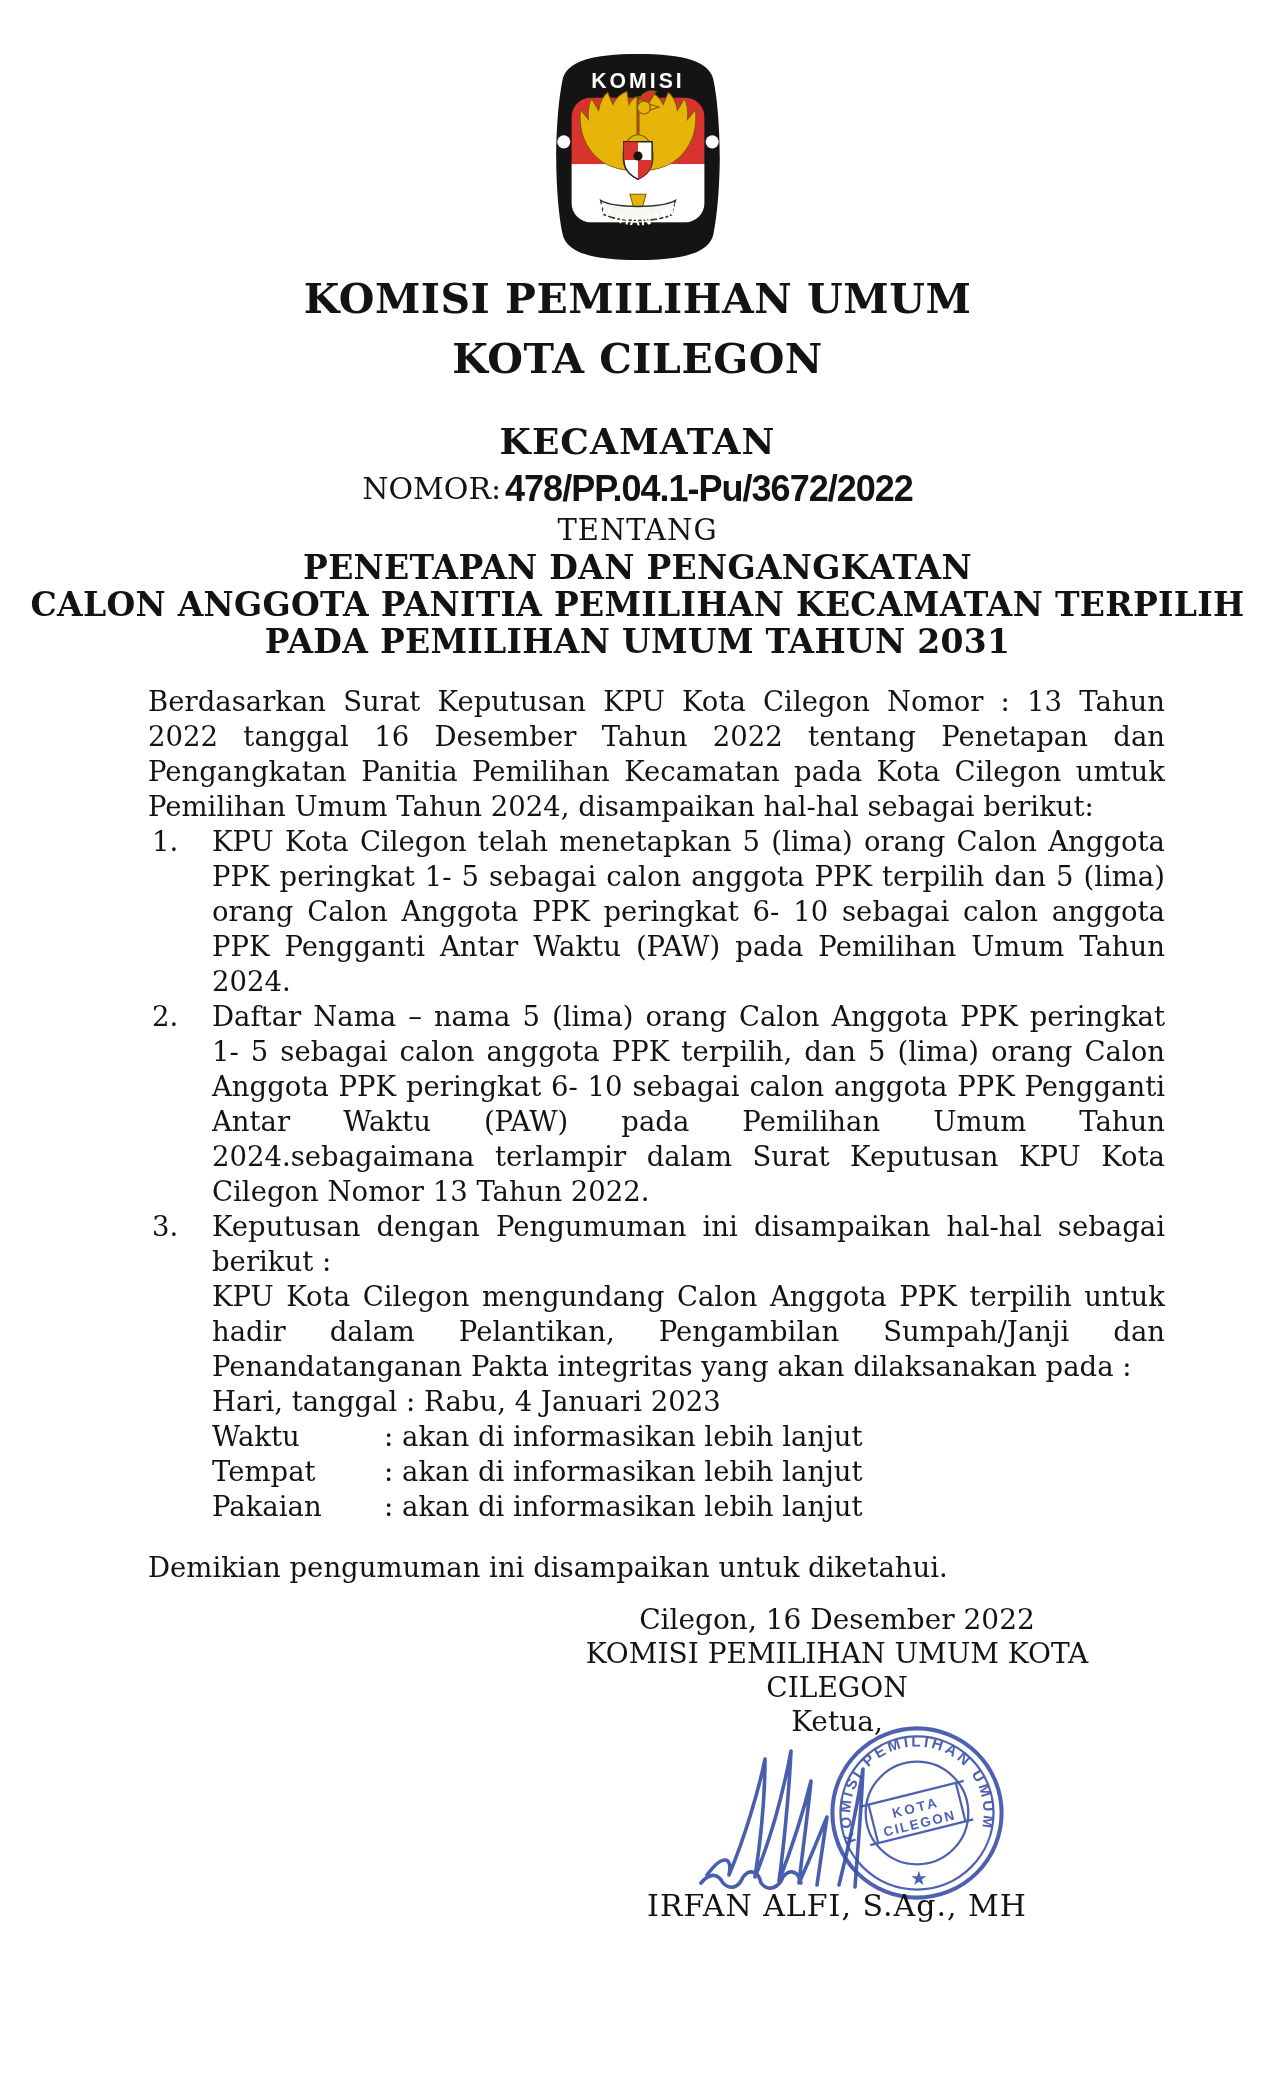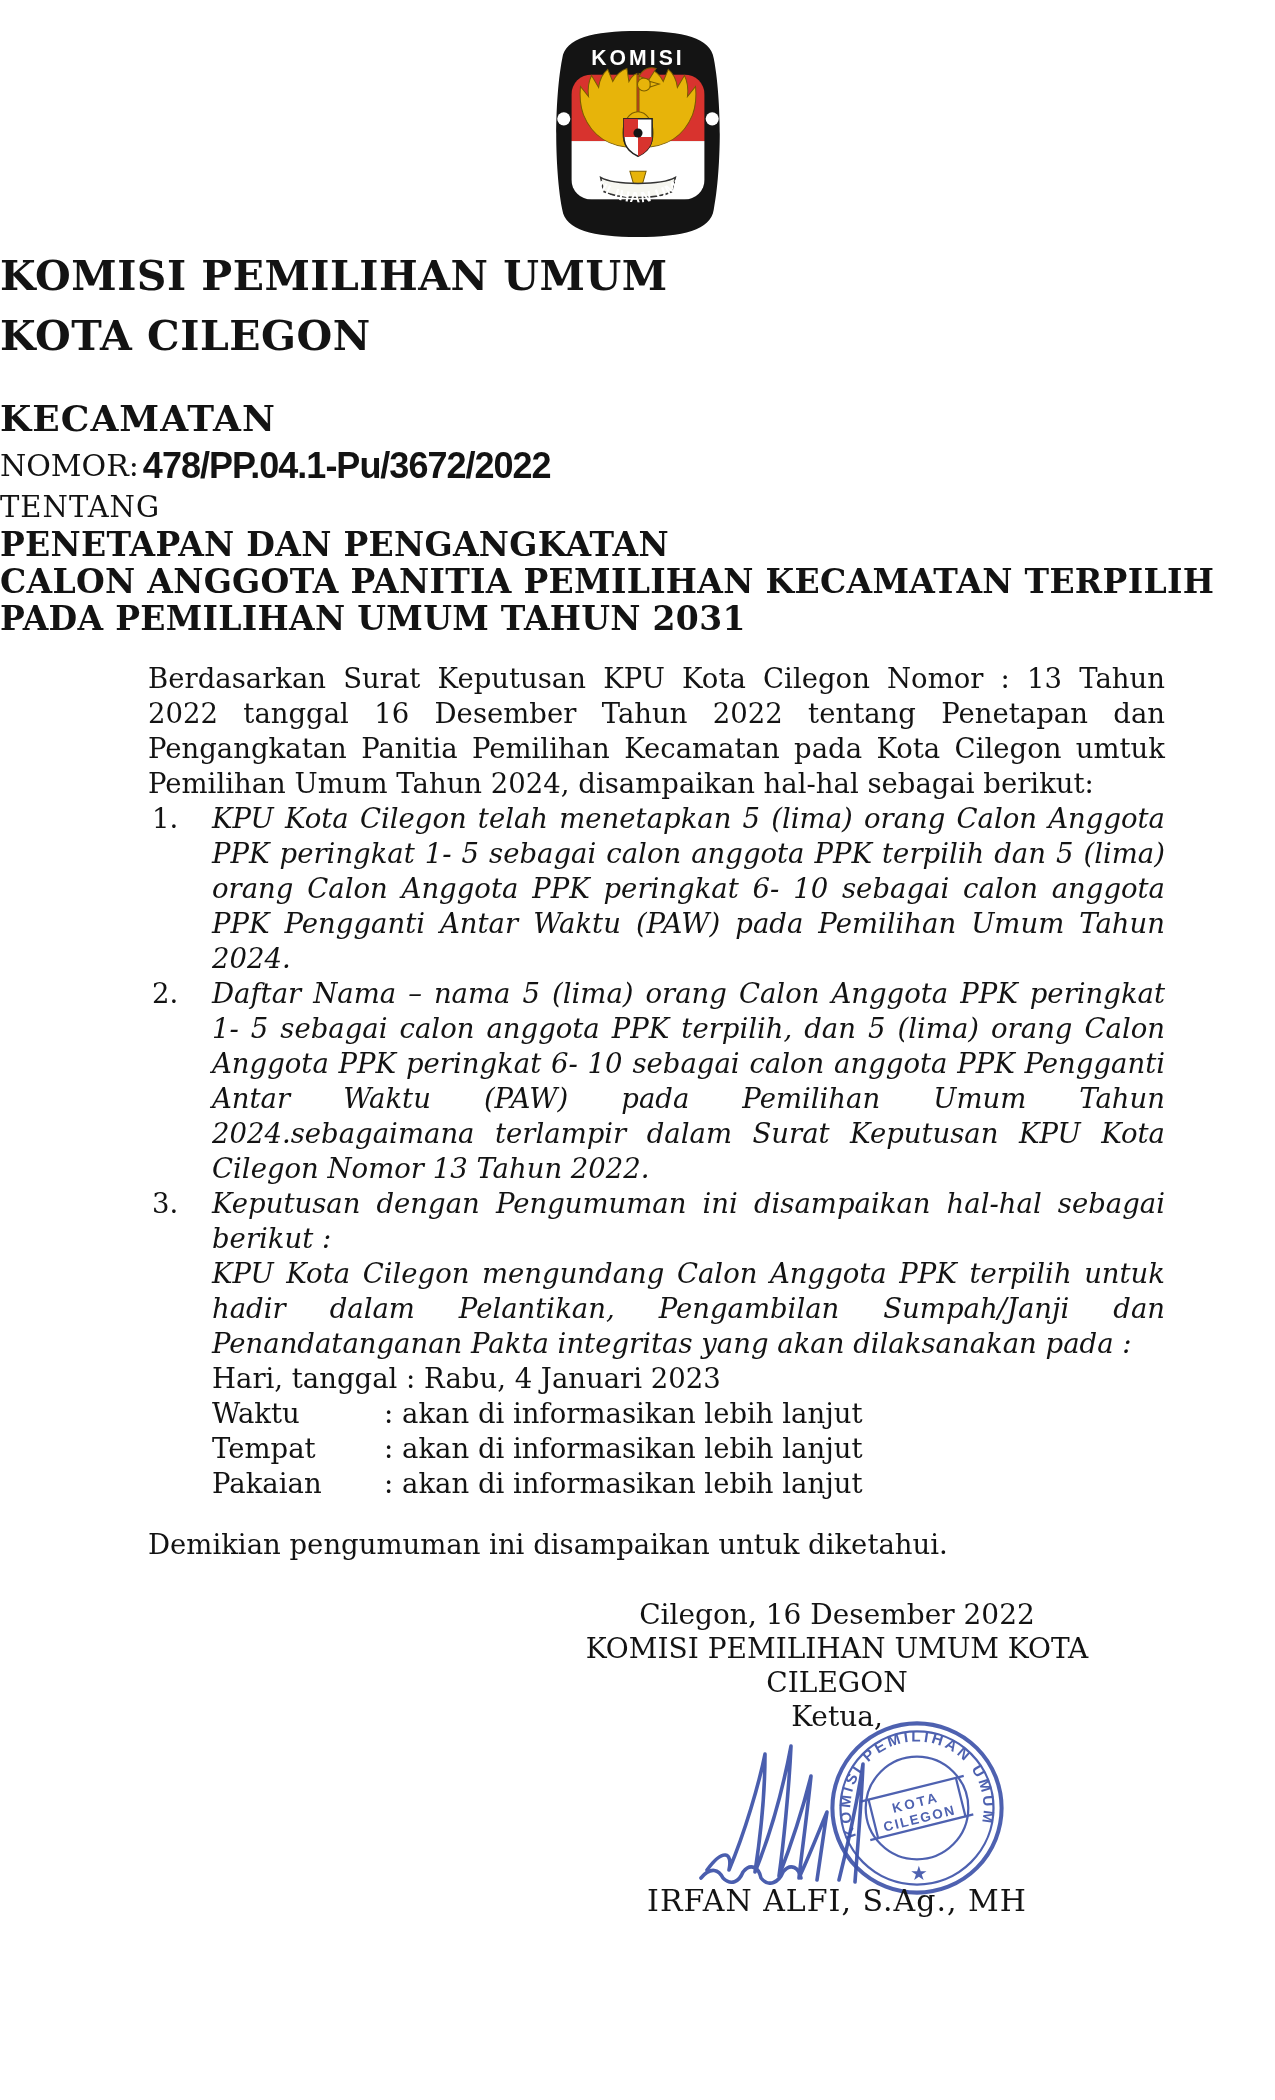--- a/index.html
+++ b/index.html
@@ -7,21 +7,21 @@
     --logo-red:#d8332e;
     --logo-gold:#e7b40a;
     --text-black:#131313;
   }
   html,body{margin:0;padding:0;background:#ffffff;}
   .page{
     position:relative;width:1275px;height:2100px;margin:0 auto;background:#fff;
     font-family:"DejaVu Serif","Liberation Serif",serif;color:var(--text-black);
     overflow:hidden;
   }
-  .header{text-align:left;padding-top:28px;}
+  .header{text-align:center;padding-top:51px;}
   .logo-svg{display:block;margin:0 auto;width:172px;height:212px;}
   .org-line{font-weight:bold;font-size:41px;line-height:48px;letter-spacing:.5px;}
   .org-line.first{margin-top:12px;}
   .org-line.second{margin-top:12px;}
   .doc-heading{font-weight:bold;font-size:36px;line-height:40px;margin-top:38px;letter-spacing:1px;}
   .nomor{font-size:30px;line-height:40px;margin-top:8px;}
   .nomor-value{
     font-family:"Liberation Sans",sans-serif;font-weight:bold;font-size:36px;
     letter-spacing:-1px;vertical-align:-2px;margin-left:4px;
   }
@@ -29,28 +29,28 @@
   .subjects{margin-top:4px;}
   .subject{font-weight:bold;font-size:33px;line-height:37px;letter-spacing:.3px;}
 
   .content{
     margin:24px 110px 0 148px;font-size:27.5px;line-height:35px;
     text-align:justify;
   }
   .opening{text-align:justify;}
   .list-item{position:relative;padding-left:64px;}
   .num{position:absolute;left:4px;top:0;}
-  .li-text{text-align:justify;font-style:italic;}
+  .li-text{text-align:justify;}
   .sched-line,.sched-row{text-align:left;}
   .sched-label{display:inline-block;width:172px;}
 
   .closing{margin:26px 110px 0 148px;font-size:27.5px;line-height:35px;text-align:left;}
 
   .sign-block{
-    position:relative;width:640px;margin:36px 118px 0 auto;
+    position:relative;width:640px;margin:18px 118px 0 auto;
     text-align:center;font-size:28px;line-height:34px;
   }
   .sign-spacer{position:relative;height:150px;}
   .sig-strokes{position:absolute;left:172px;top:-14px;width:332px;height:178px;opacity:.92;}
   .stamp-svg{position:absolute;left:310px;top:-16px;width:180px;height:180px;opacity:.9;}
   .sign-name{position:relative;z-index:2;font-weight:normal;font-size:30px;letter-spacing:1px;}
 </style>
 </head>
 <body>
 

